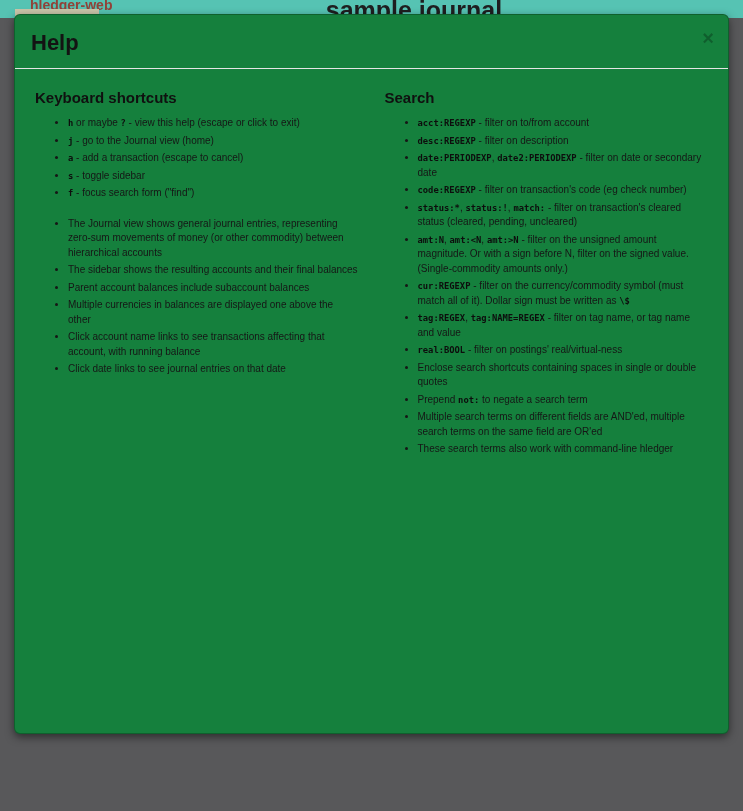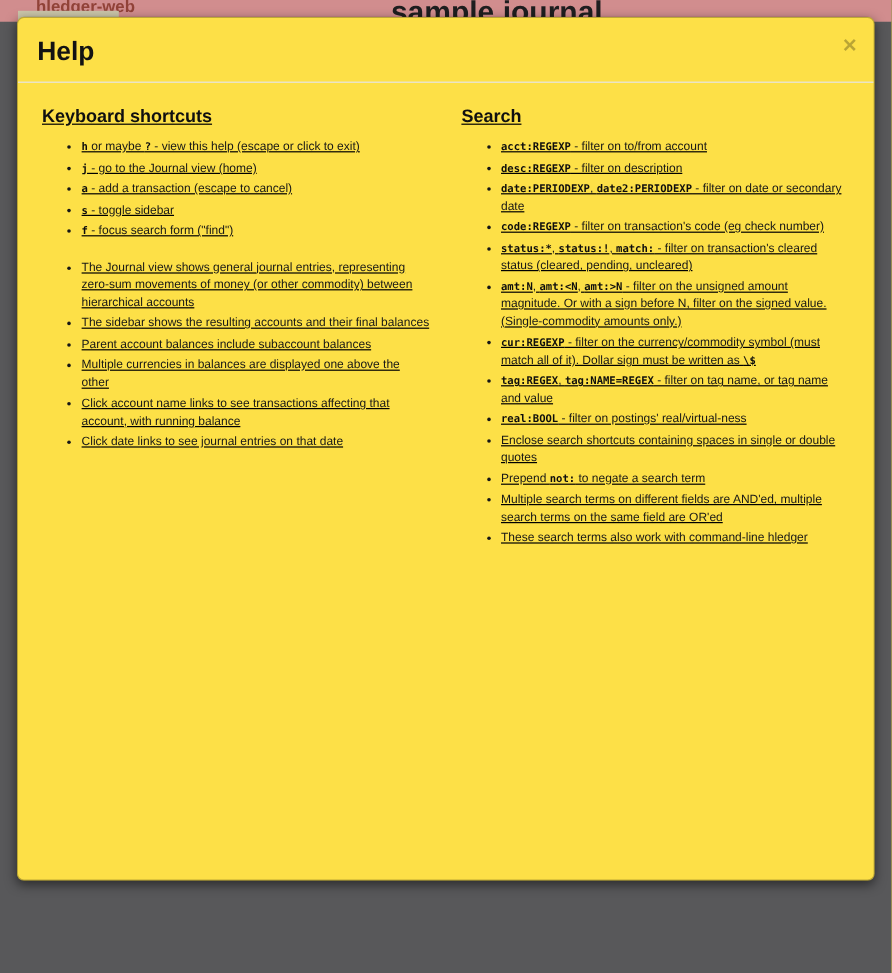--- a/index.html
+++ b/index.html
@@ -13,21 +13,21 @@
   body{
     width:743px;height:811px;overflow:hidden;position:relative;
     background:var(--backdrop-gray);
     font-family:"Liberation Sans","DejaVu Sans",sans-serif;
     -webkit-font-smoothing:antialiased;
   }
 
   
   .page-strip{
     position:absolute;top:0;left:0;right:0;height:18px;
-    background:#fca5a5;overflow:hidden;z-index:1;
+    background:#5eead4;overflow:hidden;z-index:1;
   }
   .page-strip::after{
     content:"";position:absolute;inset:0;background:rgba(60,60,66,.22);
     pointer-events:none;
   }
   .brand{
     position:absolute;left:30px;top:-3px;
     font-size:14px;font-weight:bold;color:var(--brand-red);
     text-decoration:none;cursor:pointer;
   }
@@ -40,35 +40,35 @@
     text-align:center;font-size:25px;font-weight:bold;color:#161616;
     white-space:nowrap;
   }
 
   
   .backdrop{position:absolute;inset:0;z-index:2;}
 
   
   .modal{
     position:absolute;left:14px;right:14px;top:14px;z-index:10;
-    background:#fde047;border:1px solid rgba(0,0,0,.25);border-radius:6px;
+    background:#15803d;border:1px solid rgba(0,0,0,.25);border-radius:6px;
     box-shadow:0 3px 9px rgba(0,0,0,.5);
     min-height:720px;max-height:781px;overflow:hidden;
   }
   .modal-header{
     position:relative;padding:16px 16px 13px;border-bottom:1px solid #e5e5e5;
   }
   .modal-title{margin:0;font-size:22px;font-weight:bold;color:#131313;line-height:1.1;}
   .close{
     position:absolute;top:13px;right:14px;background:none;border:0;padding:0;
     font-size:20px;font-weight:bold;line-height:1;color:#000;opacity:.26;cursor:pointer;
     font-family:inherit;
   }
   .modal-body{padding:14px 20px 20px;}
-  .columns{display:flex;gap:26px;align-items:flex-start;text-decoration:underline;}
+  .columns{display:flex;gap:26px;align-items:flex-start;}
   .col{flex:1 1 0;min-width:0;}
 
   .section-heading{font-size:15px;font-weight:bold;color:#101010;margin:24px 0 10px;}
   .col .section-heading:first-child{margin-top:6px;}
   .col ul{margin:0 0 16px;padding-left:33px;list-style:disc;}
   .col li{margin-bottom:3px;font-size:10px;line-height:1.45;color:#161616;}
   code{
     font-family:"DejaVu Sans Mono","Liberation Mono",monospace;
     font-weight:bold;font-size:.88em;color:#0d0d0d;
   }

